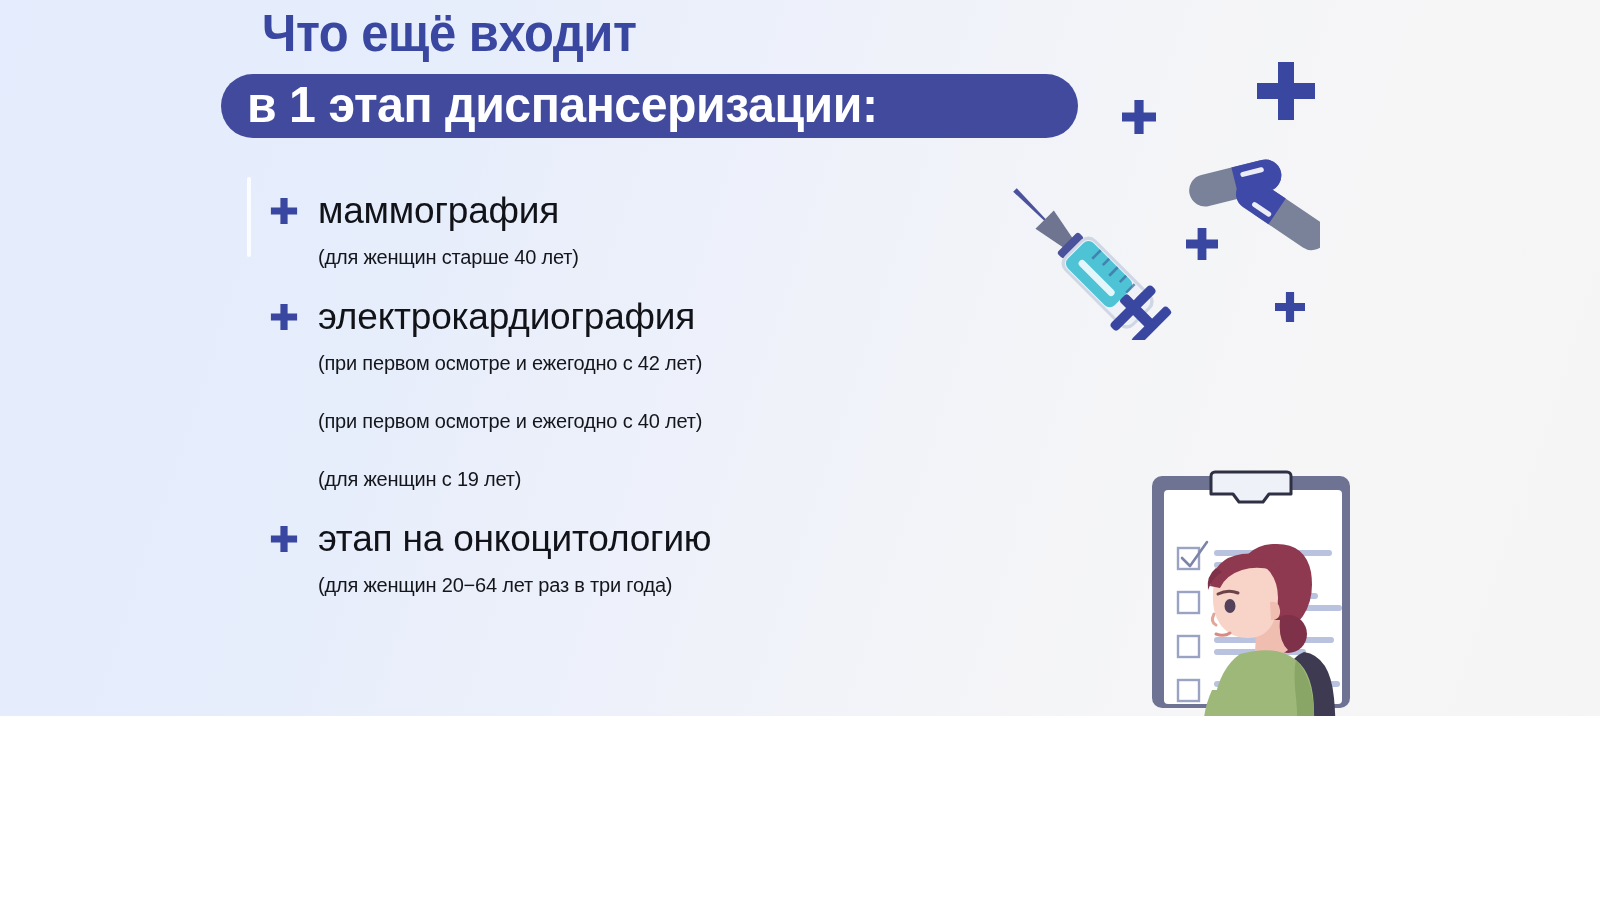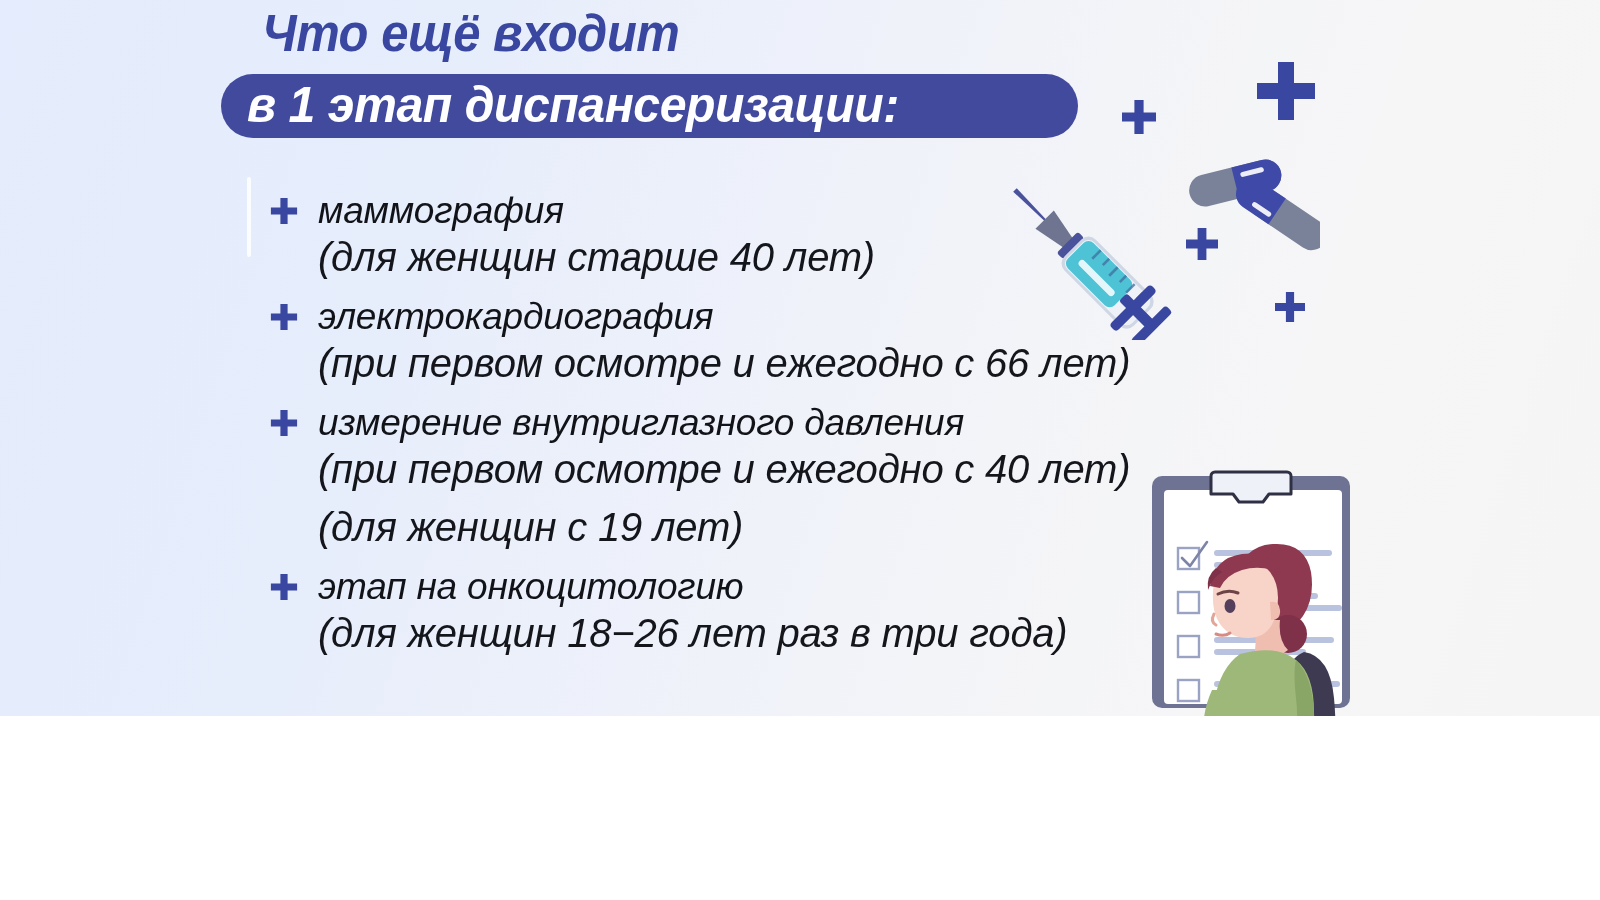--- a/index.html
+++ b/index.html
@@ -11,21 +11,20 @@
     height: 900px;
     overflow: hidden;
     font-family: "Liberation Sans", sans-serif;
   }
   #poster {
     position: relative;
     width: 1600px;
     height: 716px;
     background: linear-gradient(108deg, #e4ecfd 0%, #e6edfb 26%, #eef1fa 46%, #f3f4f8 62%, #f6f6f7 78%, #f5f5f6 100%);
     overflow: hidden;
-    font-style: italic;
   }
 
   
   .heading-line1 {
     position: absolute;
     left: 262px;
     top: 4px;
     font-size: 51px;
     font-weight: 700;
     letter-spacing: -0.5px;
@@ -93,21 +92,21 @@
     position: absolute;
     left: 6px;
     top: 9px;
     width: 28px;
     height: 28px;
     display: block;
   }
   .li-bullet svg { display: block; }
   .li-sub {
     padding-left: 54px;
-    font-size: 40px;
+    font-size: 20px;
     line-height: 42px;
     color: #14161c;
     white-space: nowrap;
     letter-spacing: -0.2px;
     margin-top: 2px;
   }
 
   
   .deco-cross { position: absolute; }
   .deco-cross svg { display: block; }
@@ -153,49 +152,41 @@
 
     <div class="list-item">
       <div class="li-main">
         <span class="li-bullet">
           <svg width="28" height="28" viewBox="0 0 28 28">
             <path d="M10.4 0.9 H17.6 V10.4 H27.1 V17.6 H17.6 V27.1 H10.4 V17.6 H0.9 V10.4 H10.4 Z" fill="#3a47a0"></path>
           </svg>
         </span>
         <span>электрокардиография</span>
       </div>
-      <div class="li-sub">(при первом осмотре и ежегодно с 66 лет)</div>
-    </div>
-
-    <div class="list-item">
-      <div class="li-main">
-        <span class="li-bullet">
-          <svg width="28" height="28" viewBox="0 0 28 28">
-            <path d="M10.4 0.9 H17.6 V10.4 H27.1 V17.6 H17.6 V27.1 H10.4 V17.6 H0.9 V10.4 H10.4 Z" fill="#3a47a0"></path>
-          </svg>
-        </span>
-        <span>измерение внутриглазного давления</span>
-      </div>
+      <div class="li-sub">(при первом осмотре и ежегодно с 42 лет)</div>
+    </div>
+
+    <div class="list-item">
       <div class="li-sub">(при первом осмотре и ежегодно с 40 лет)</div>
     </div>
 
     <div class="list-item">
       <div class="li-sub">(для женщин с 19 лет)</div>
     </div>
 
     <div class="list-item">
       <div class="li-main">
         <span class="li-bullet">
           <svg width="28" height="28" viewBox="0 0 28 28">
             <path d="M10.4 0.9 H17.6 V10.4 H27.1 V17.6 H17.6 V27.1 H10.4 V17.6 H0.9 V10.4 H10.4 Z" fill="#3a47a0"></path>
           </svg>
         </span>
         <span>этап на онкоцитологию</span>
       </div>
-      <div class="li-sub">(для женщин 18−26 лет раз в три года)</div>
+      <div class="li-sub">(для женщин 20−64 лет раз в три года)</div>
     </div>
 
   </div>
 
   <div class="deco-cross" style="left:1122px; top:100px;">
     <svg width="34" height="34" viewBox="0 0 34 34">
       <path d="M12.4 0 H21.6 V12.4 H34 V21.6 H21.6 V34 H12.4 V21.6 H0 V12.4 H12.4 Z" fill="#3a47a0"></path>
     </svg>
   </div>
 

